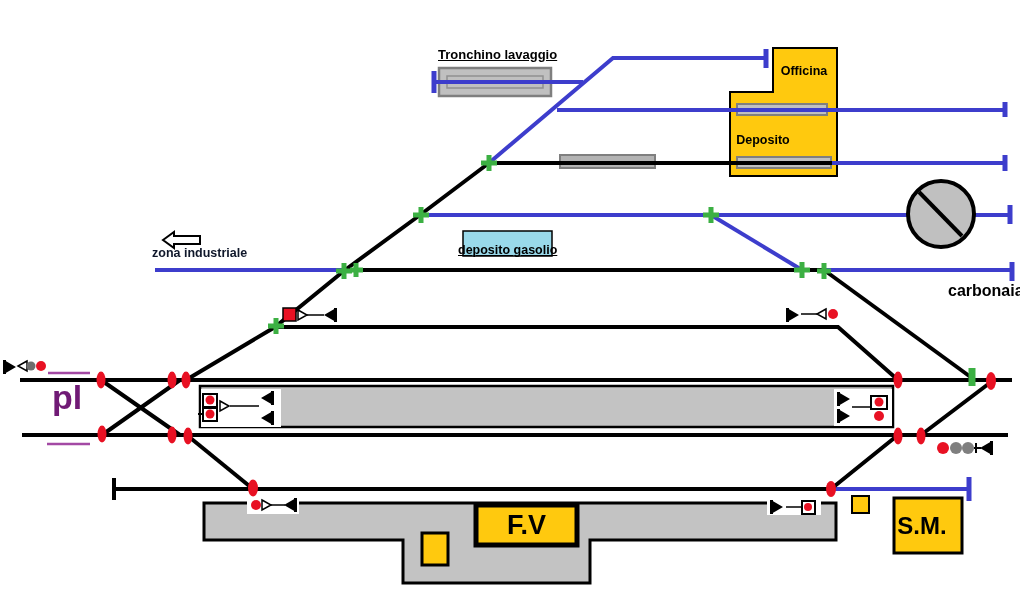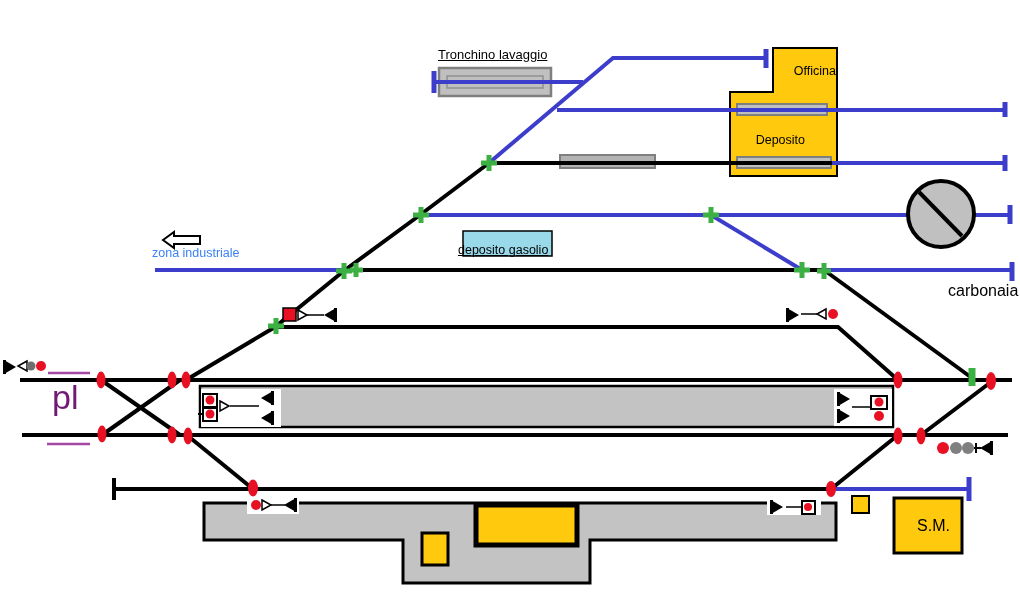--- a/index.html
+++ b/index.html
@@ -1,29 +1,29 @@
 <!DOCTYPE html>
 <html><head>
 <meta charset="utf-8">
 <style>
   html,body{margin:0;padding:0;background:#fff;}
   #stage{position:relative;width:1020px;height:597px;background:#ffffff;overflow:hidden;
          font-family:"Liberation Sans",sans-serif;}
   #trackplan{position:absolute;left:0;top:0;}
-  .lbl{position:absolute;font-weight:normal;color:#000;white-space:nowrap;}
+  .lbl{position:absolute;font-weight:bold;color:#000;white-space:nowrap;}
   .lbl-underline{text-decoration:underline;}
-  .lbl-center{text-align:right;}
+  .lbl-center{text-align:center;}
   #lbl-tronchino{left:438px;top:47px;font-size:13px;}
   #lbl-officina{left:772px;top:64px;width:64px;font-size:12.5px;}
   #lbl-deposito{left:721px;top:133px;width:84px;font-size:12.5px;}
   #lbl-gasolio{left:458px;top:219px;font-size:12.5px;margin-top:24px;}
-  #lbl-zona{left:152px;top:246px;font-size:12.5px;color:#3b82f6;text-align:center;}
+  #lbl-zona{left:152px;top:246px;font-size:12.5px;color:#0f172a;text-align:center;}
   #lbl-carbonaia{left:948px;top:282px;font-size:16px;}
   #lbl-fv{left:476px;top:505px;width:101px;height:40px;line-height:40px;font-size:27px;}
-  #lbl-sm{left:894px;top:498px;width:56px;height:55px;line-height:55px;font-size:16px;}
+  #lbl-sm{left:894px;top:498px;width:56px;height:55px;line-height:55px;font-size:24px;}
   #lbl-pl{left:52px;top:378px;font-size:34px;color:#701a75;}
 </style>
 </head>
 <body>
 
 <div id="stage">
 
 <svg id="trackplan" width="1020" height="597" viewBox="0 0 1020 597">
   <defs>
     <path id="flagL" d="M12,0 L12,14 L0,7 Z M10,0 h3 v14 h-3 Z" fill="#000"></path>
@@ -199,16 +199,17 @@
   <rect x="852" y="496" width="17" height="17" fill="#ffc90e" stroke="#000" stroke-width="2"></rect>
   <rect x="894" y="498" width="68" height="55" fill="#ffc90e" stroke="#000" stroke-width="3"></rect>
 </svg>
 
 <div class="lbl lbl-underline" id="lbl-tronchino">Tronchino lavaggio</div>
 <div class="lbl lbl-center" id="lbl-officina">Officina</div>
 <div class="lbl lbl-center" id="lbl-deposito">Deposito</div>
 <div class="lbl lbl-underline" id="lbl-gasolio">deposito gasolio</div>
 <div class="lbl" id="lbl-zona">zona industriale</div>
 <div class="lbl" id="lbl-carbonaia">carbonaia</div>
+<div class="lbl lbl-center" id="lbl-fv">F.V</div>
 <div class="lbl lbl-center" id="lbl-sm">S.M.</div>
 <div class="lbl" id="lbl-pl">pl</div>
 
 </div>
 
 </body></html>

